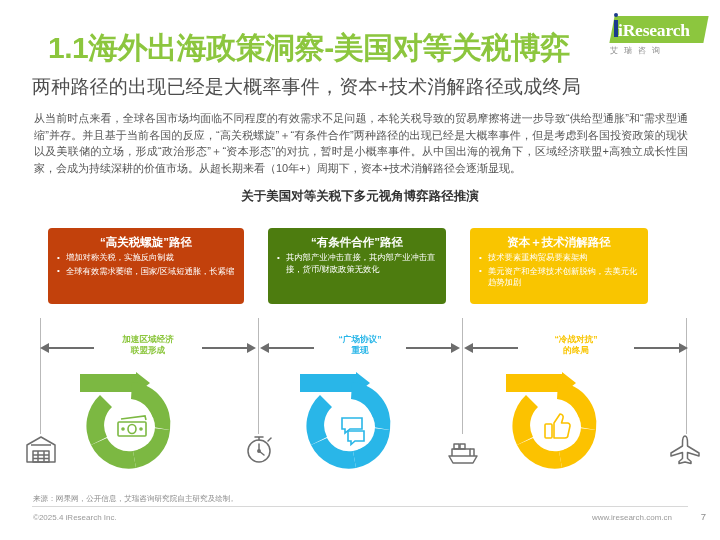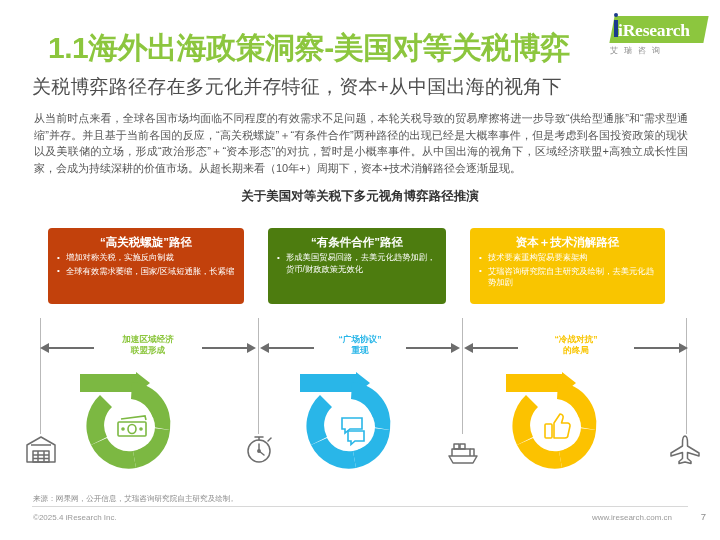--- a/index.html
+++ b/index.html
@@ -49,21 +49,21 @@
   }
   .section-title {
     position:absolute; left:0; top:188px; width:720px; text-align:center;
     font-size:12.5px; font-weight:bold; color:#333;
   }
 
   
   .card { position:absolute; top:228px; border-radius:4px; padding:6px 9px 8px 9px; }
   .card-green  { left:48px;  width:196px; height:76px; background:#c2410c; }
   .card-blue   { left:268px; width:178px; height:76px; background:#4d7c0f; }
-  .card-yellow { left:470px; width:195px; height:76px; background:#f9c500; }
+  .card-yellow { left:470px; width:178px; height:76px; background:#f9c500; }
 
   .card-title {
     text-align:center; color:#fff; font-size:11.5px; font-weight:bold;
     line-height:16px; margin-bottom:2px; white-space:nowrap;
   }
   .card ul { list-style:none; }
   .card li {
     position:relative; color:#fff; font-size:8.3px; line-height:11.6px;
     padding-left:9px; margin-bottom:2px;
   }
@@ -138,44 +138,44 @@
 
   <div class="logo">
     <div class="logo-mark"></div>
     <div class="logo-i-dot"></div>
     <div class="logo-i-stem"></div>
     <div class="logo-text">iResearch</div>
     <div class="logo-cn">艾瑞咨询</div>
   </div>
 
   <div class="title">1.1海外出海政策洞察-美国对等关税博弈</div>
-  <div class="subtitle">关税博弈路径存在多元化并存特征，资本+从中国出海的视角下</div>
+  <div class="subtitle">两种路径的出现已经是大概率事件，资本+技术消解路径或成终局</div>
   <div class="body-text">从当前时点来看，全球各国市场均面临不同程度的有效需求不足问题，本轮关税导致的贸易摩擦将进一步导致“供给型通胀”和“需求型通缩”并存。并且基于当前各国的反应，“高关税螺旋”＋“有条件合作”两种路径的出现已经是大概率事件，但是考虑到各国投资政策的现状以及美联储的立场，形成“政治形态”＋“资本形态”的对抗，暂时是小概率事件。从中国出海的视角下，区域经济联盟+高独立成长性国家，会成为持续深耕的价值市场。从超长期来看（10年+）周期下，资本+技术消解路径会逐渐显现。</div>
   <div class="section-title">关于美国对等关税下多元视角博弈路径推演</div>
 
   <div class="card card-green">
     <div class="card-title">“高关税螺旋”路径</div>
     <ul>
       <li>增加对称关税，实施反向制裁</li>
       <li>全球有效需求萎缩，国家/区域短通胀，长紧缩</li>
     </ul>
   </div>
 
   <div class="card card-blue">
     <div class="card-title">“有条件合作”路径</div>
     <ul>
-      <li>形成美国贸易回路，去美元化趋势加剧，货币/财政政策无效化</li>
+      <li>其内部产业冲击直接，其内部产业冲击直接，货币/财政政策无效化</li>
     </ul>
   </div>
 
   <div class="card card-yellow">
     <div class="card-title">资本＋技术消解路径</div>
     <ul>
       <li>技术要素重构贸易要素架构</li>
-      <li>艾瑞咨询研究院自主研究及绘制，去美元化趋势加剧</li>
+      <li>美元资产和全球技术创新脱钩，去美元化趋势加剧</li>
     </ul>
   </div>
 
   <div class="vline vl-1"></div>
   <div class="vline vl-2"></div>
   <div class="vline vl-3"></div>
   <div class="vline vl-4"></div>
 
   <div class="arrow-row ar-blue">
     <div class="arrow arrow-left"></div>

